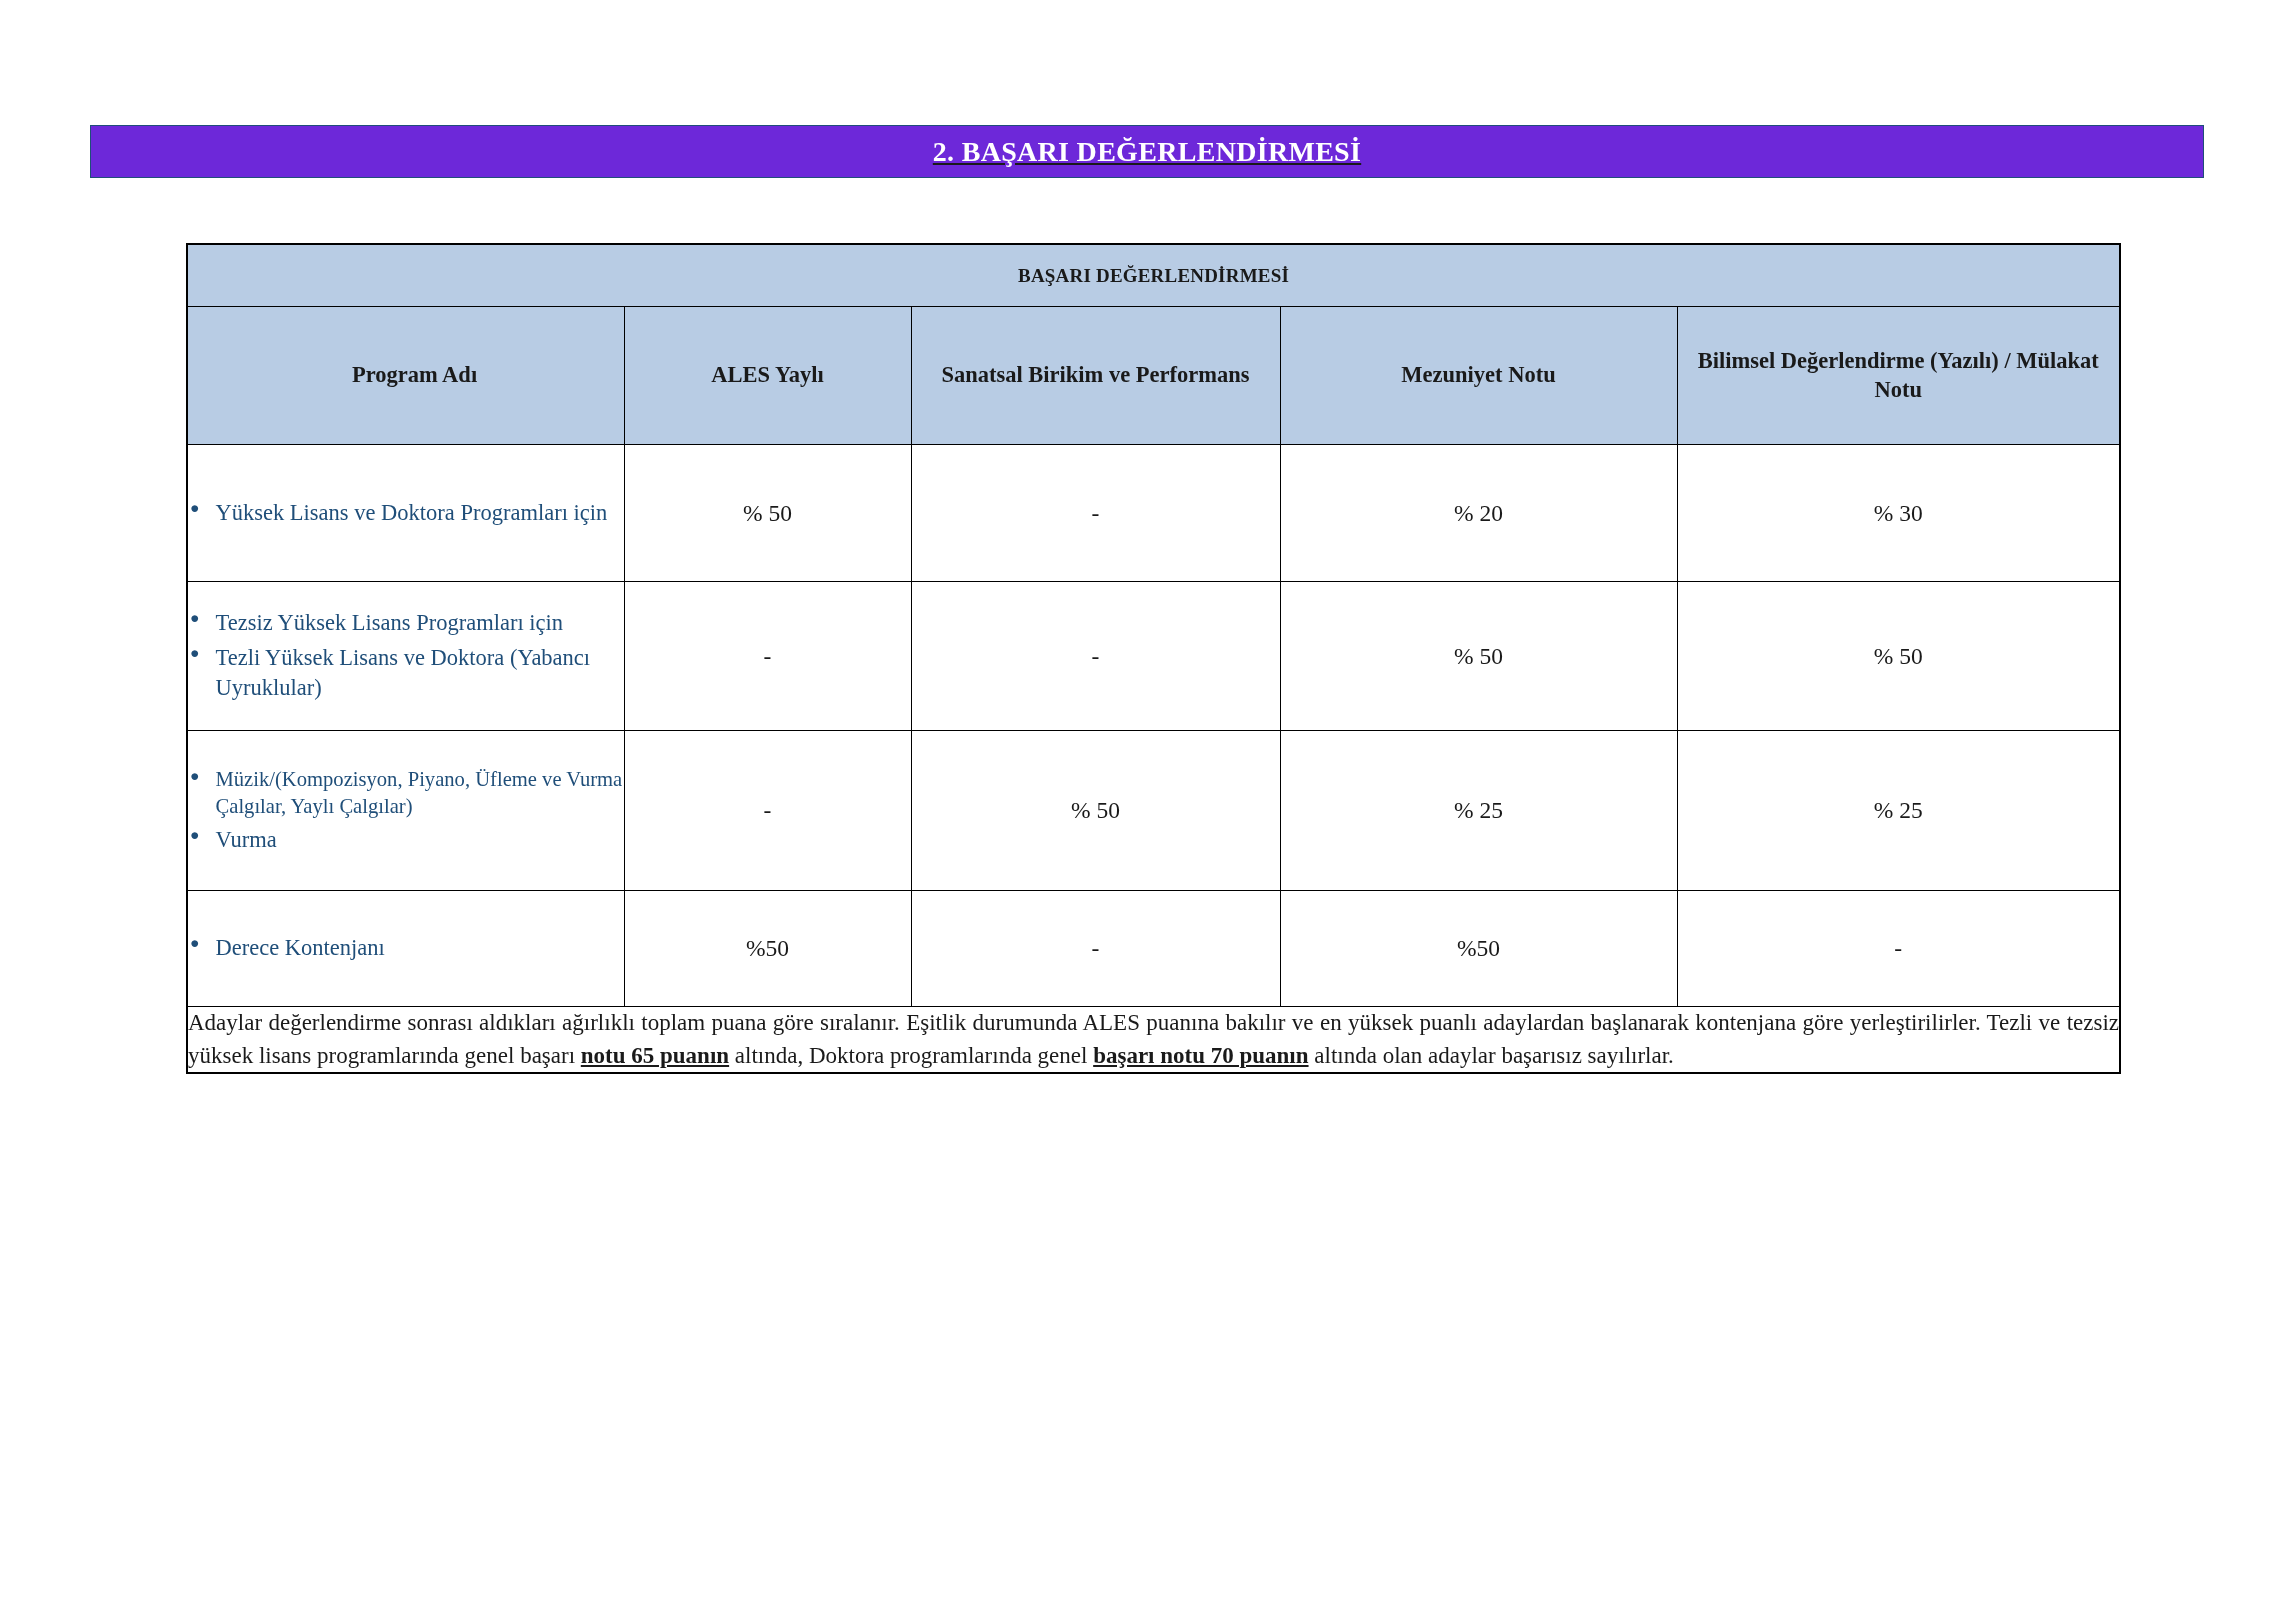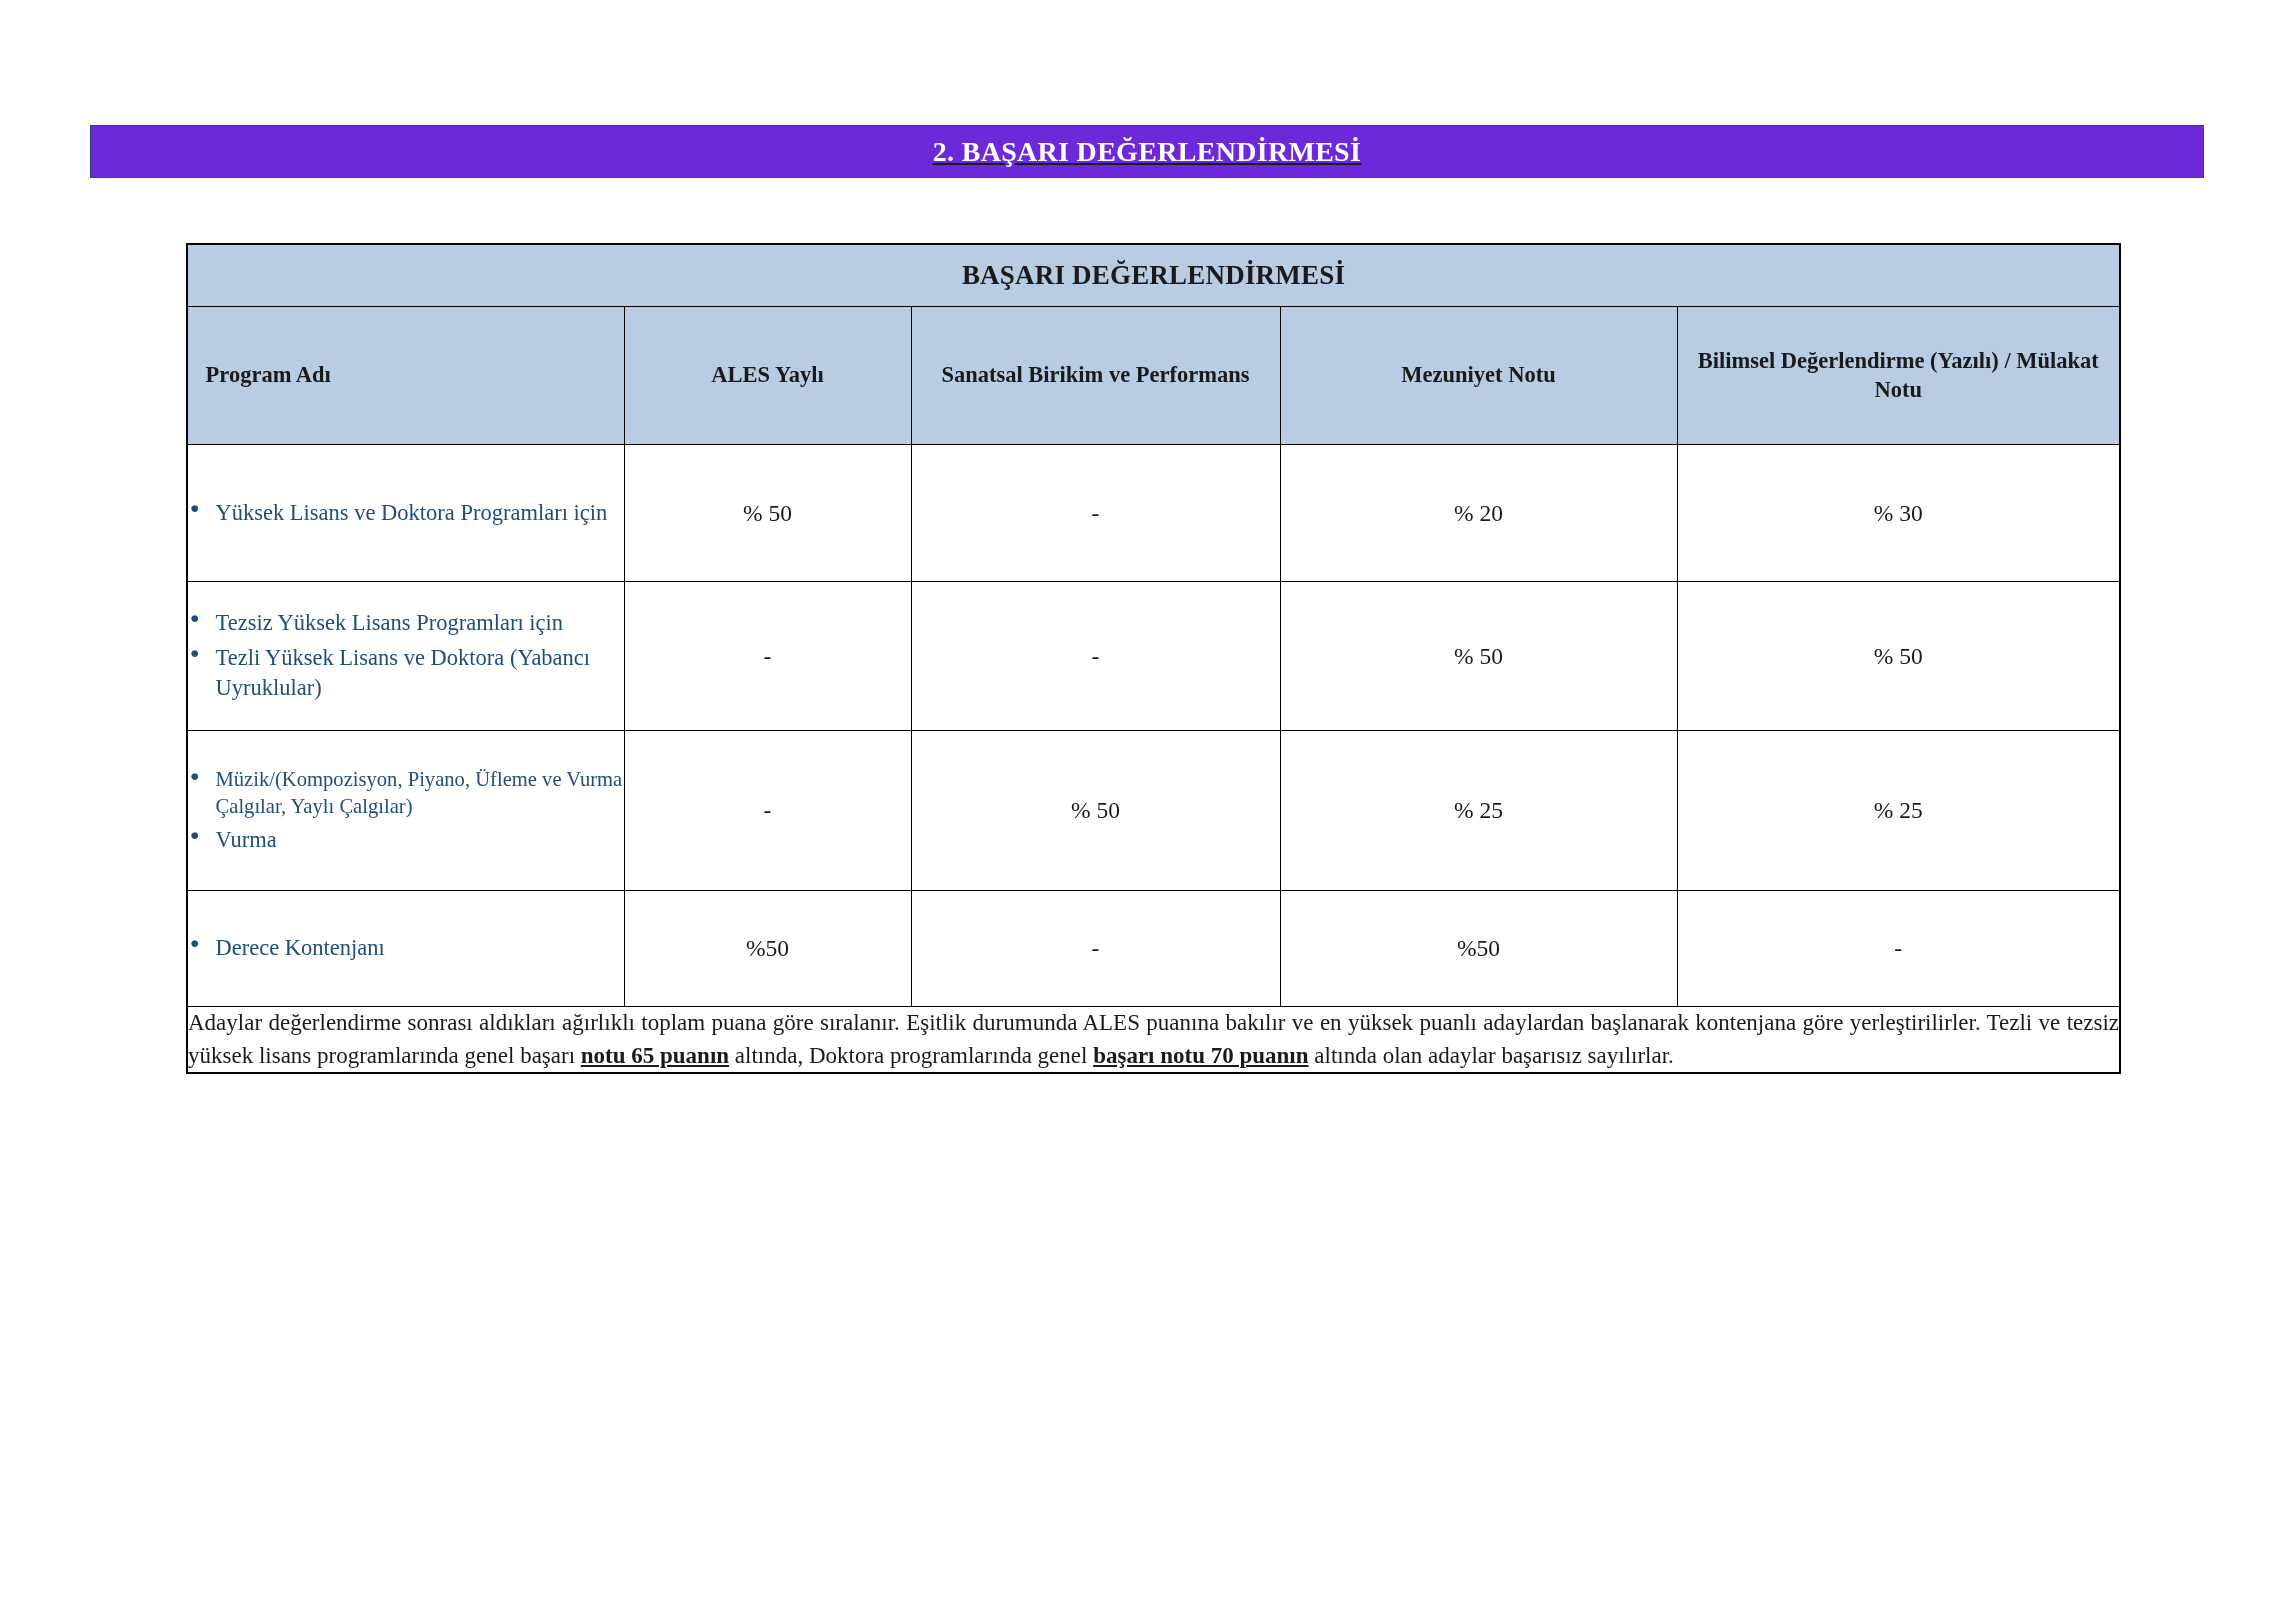--- a/index.html
+++ b/index.html
@@ -61,39 +61,39 @@
   }
   table.main td, table.main th {
     border: 1px solid #000000;
     vertical-align: middle;
     padding: 0;
   }
 
   .hdr-band {
     background: #b8cce4;
     text-align: center;
-    font-size: 27px;
+    font-size: 19px;
     font-weight: bold;
     height: 61px;
     color: #1a1a1a;
     letter-spacing: 0.2px;
   }
 
   .col-head {
     background: #b8cce4;
     text-align: center;
     font-size: 22.5px;
     font-weight: bold;
     color: #1a1a1a;
     height: 137px;
     line-height: 1.28;
     padding: 3.9px 7.8px;
   }
   .col-head.left {
-    text-align: left;
+    text-align: center;
     padding-left: 17.6px;
   }
 
   .prog-cell {
     padding: 17.6px 13.7px 17.6px 25.5px;
     font-size: 22.5px;
     color: #1f4e79;
     line-height: 1.35;
   }
   .prog-cell ul {

